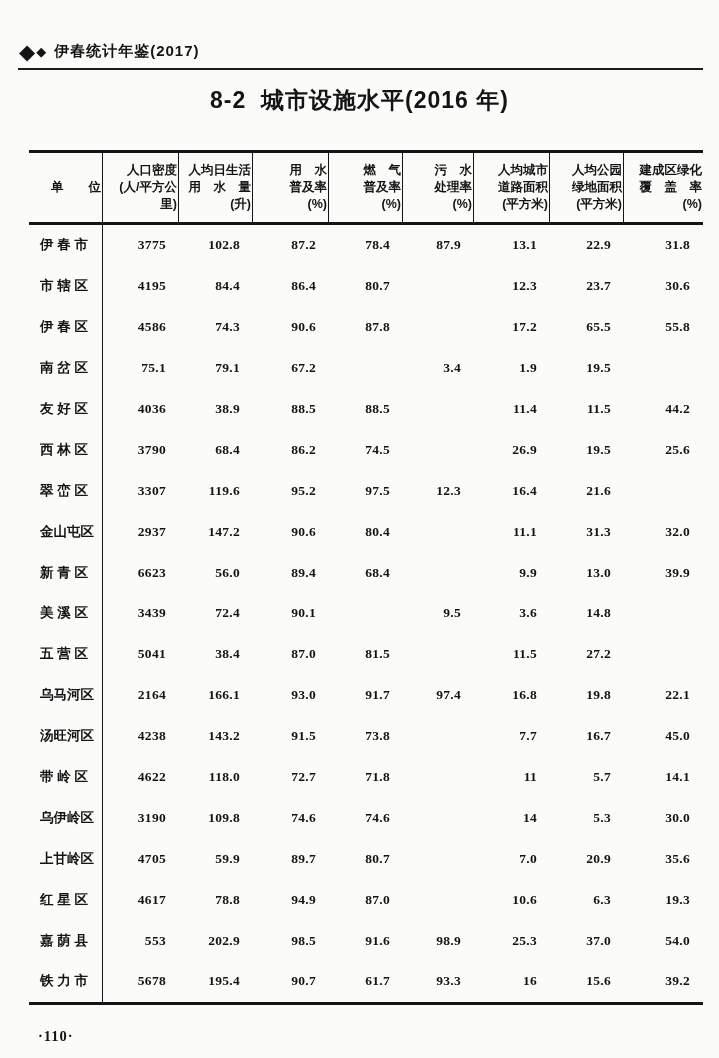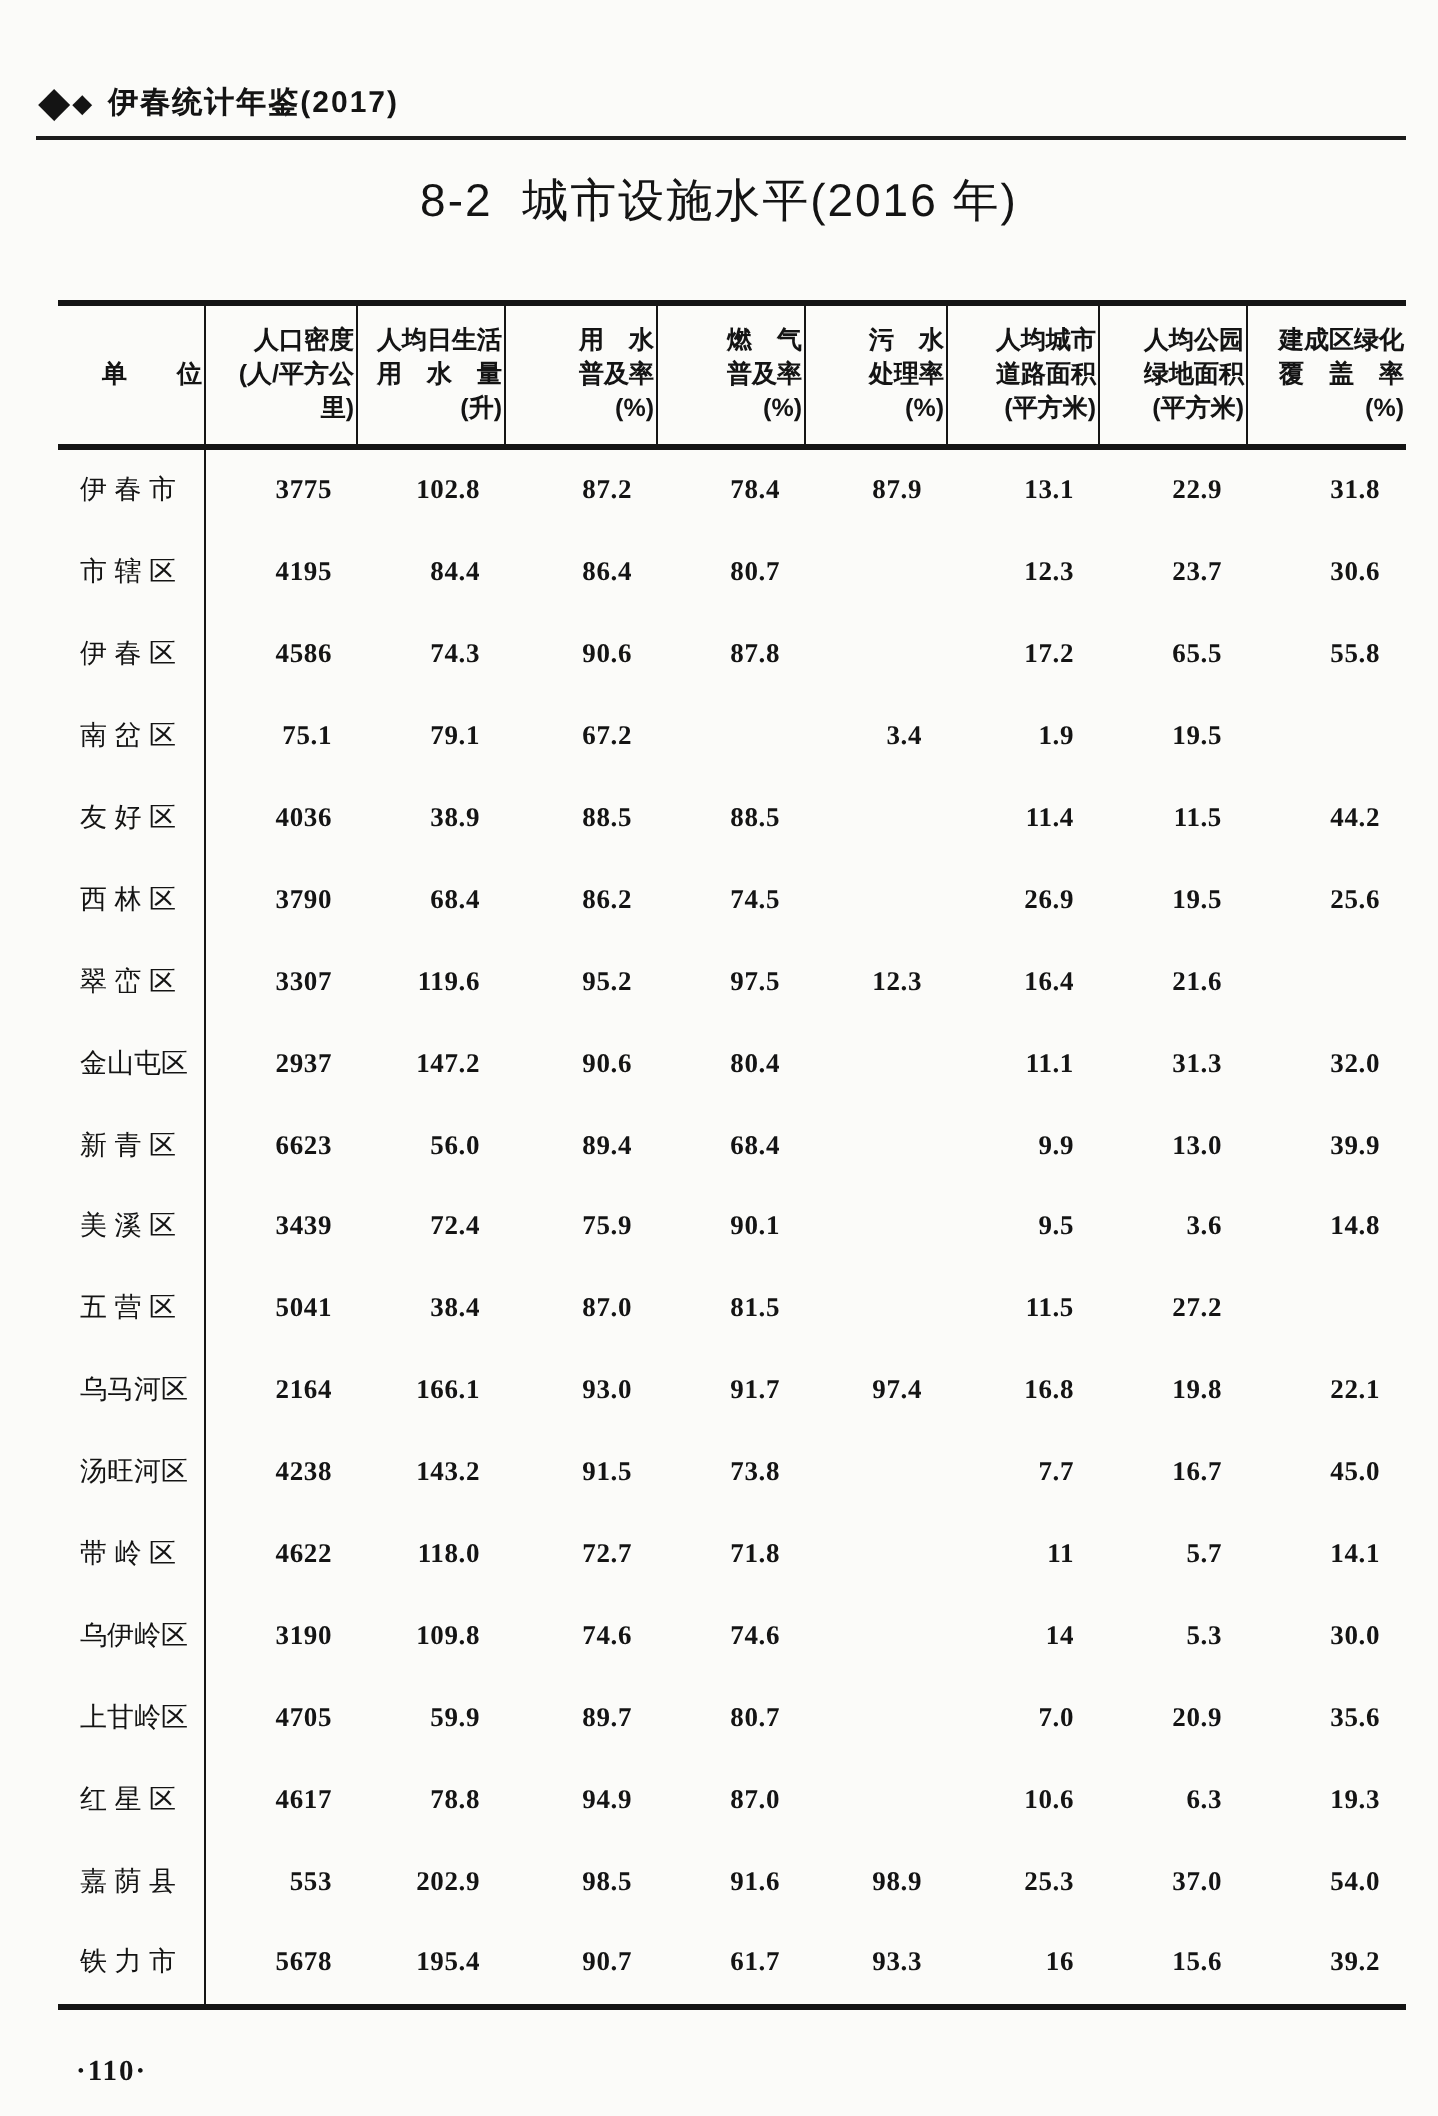--- a/index.html
+++ b/index.html
@@ -15,21 +15,21 @@
     font-size:15px;letter-spacing:1px;
   }
   .diamond-big{font-size:21px;line-height:1;margin-right:0px;}
   .diamond-small{font-size:13px;line-height:1;margin-right:7px;}
   .header-rule{
     position:absolute;left:18px;top:68px;width:685px;height:2px;background:#1c1c1c;
   }
   
   .title{
     position:absolute;left:0;top:85px;width:719px;margin:0;text-align:center;
-    font-family:"Liberation Sans","DejaVu Sans",sans-serif;font-weight:normal;
+    font-family:"Liberation Sans","DejaVu Sans",sans-serif;font-weight:bold;
     font-size:23px;letter-spacing:1px;white-space:pre;
   }
   
   .table{
     position:absolute;left:29px;top:150px;width:674px;
     border-top:3px solid #151515;border-bottom:3px solid #151515;
     box-sizing:content-box;
   }
   .thead{
     display:grid;grid-template-columns:74px 76px 74px 76px 74px 71px 76px 74px 79px;
@@ -42,21 +42,21 @@
     font-size:12.5px;line-height:17px;border-right:1.5px solid #151515;
     white-space:pre;
   }
   .th:last-child{border-right:none;}
   .tr{
     display:grid;grid-template-columns:74px 76px 74px 76px 74px 71px 76px 74px 79px;
     height:40.9px;
   }
   .td{display:flex;align-items:center;box-sizing:border-box;}
   .td.name{
-    font-family:"Liberation Sans","DejaVu Sans",sans-serif;font-weight:normal;
+    font-family:"Liberation Sans","DejaVu Sans",sans-serif;font-weight:bold;
     font-size:13.5px;padding-left:11px;border-right:1.5px solid #151515;
     white-space:pre;
   }
   .td.num{
     justify-content:flex-end;padding-right:13px;
     font-family:"Liberation Serif","DejaVu Serif",serif;font-weight:bold;
     font-size:13.5px;letter-spacing:0.3px;
   }
   
   .footer{
@@ -186,21 +186,20 @@
           <div class="td num">68.4</div>
           <div class="td num"></div>
           <div class="td num">9.9</div>
           <div class="td num">13.0</div>
           <div class="td num">39.9</div>
         </div>
         <div class="tr">
           <div class="td name">美 溪 区</div>
           <div class="td num">3439</div>
           <div class="td num">72.4</div>
-          <div class="td num">75.9</div>
           <div class="td num">90.1</div>
           <div class="td num"></div>
           <div class="td num">9.5</div>
           <div class="td num">3.6</div>
           <div class="td num">14.8</div>
         </div>
         <div class="tr">
           <div class="td name">五 营 区</div>
           <div class="td num">5041</div>
           <div class="td num">38.4</div>

